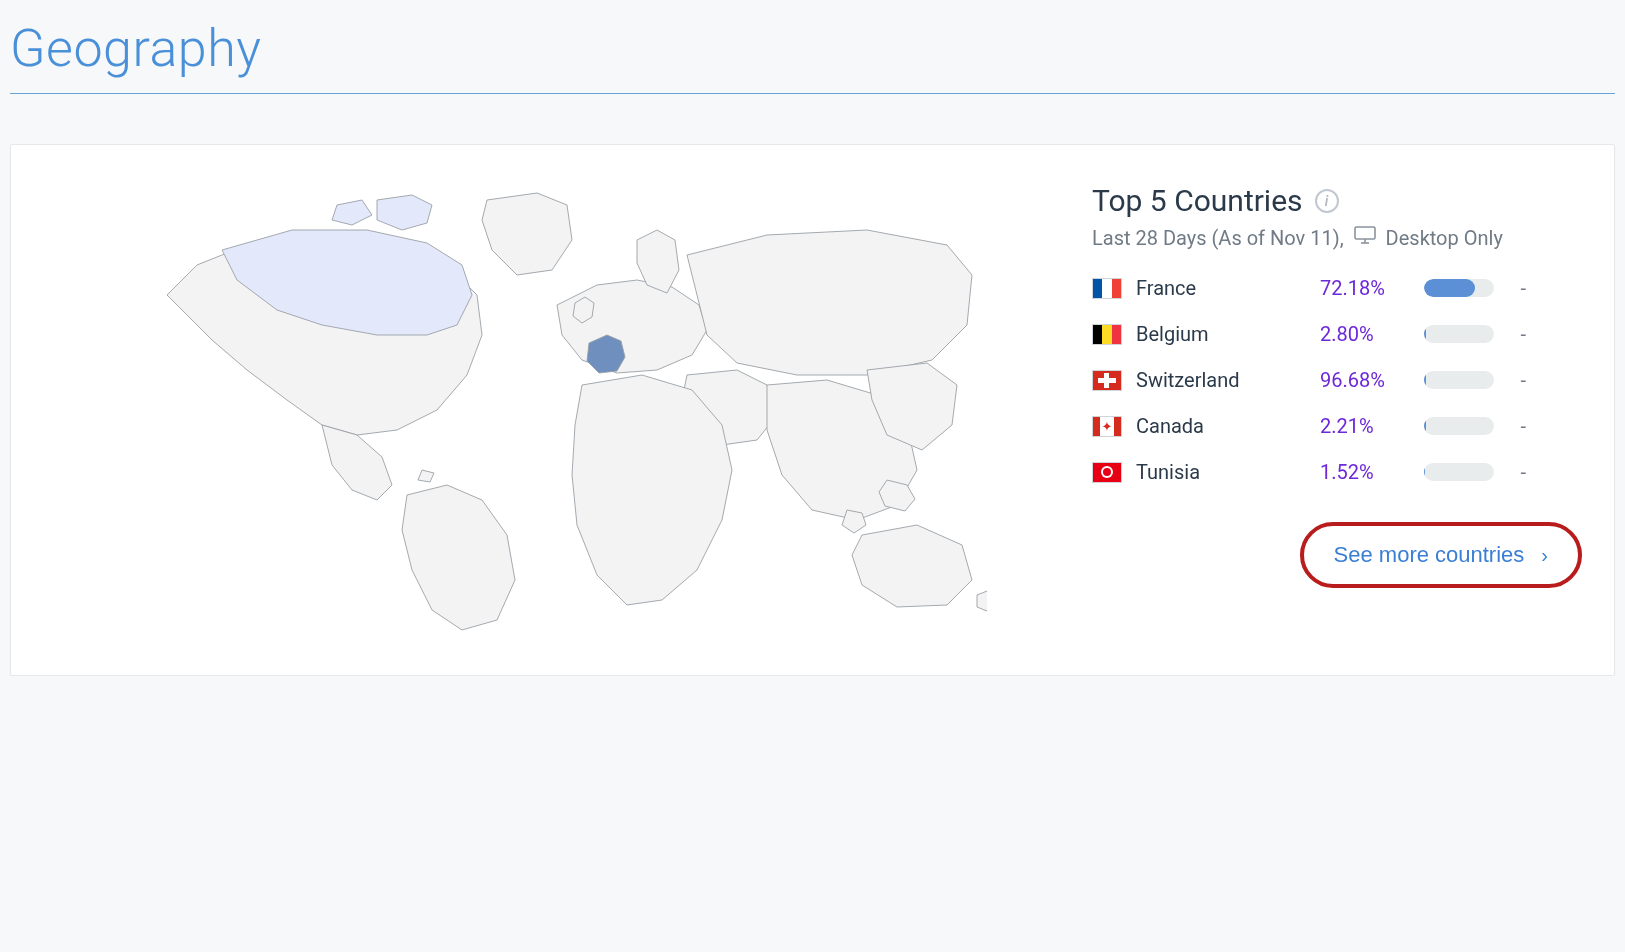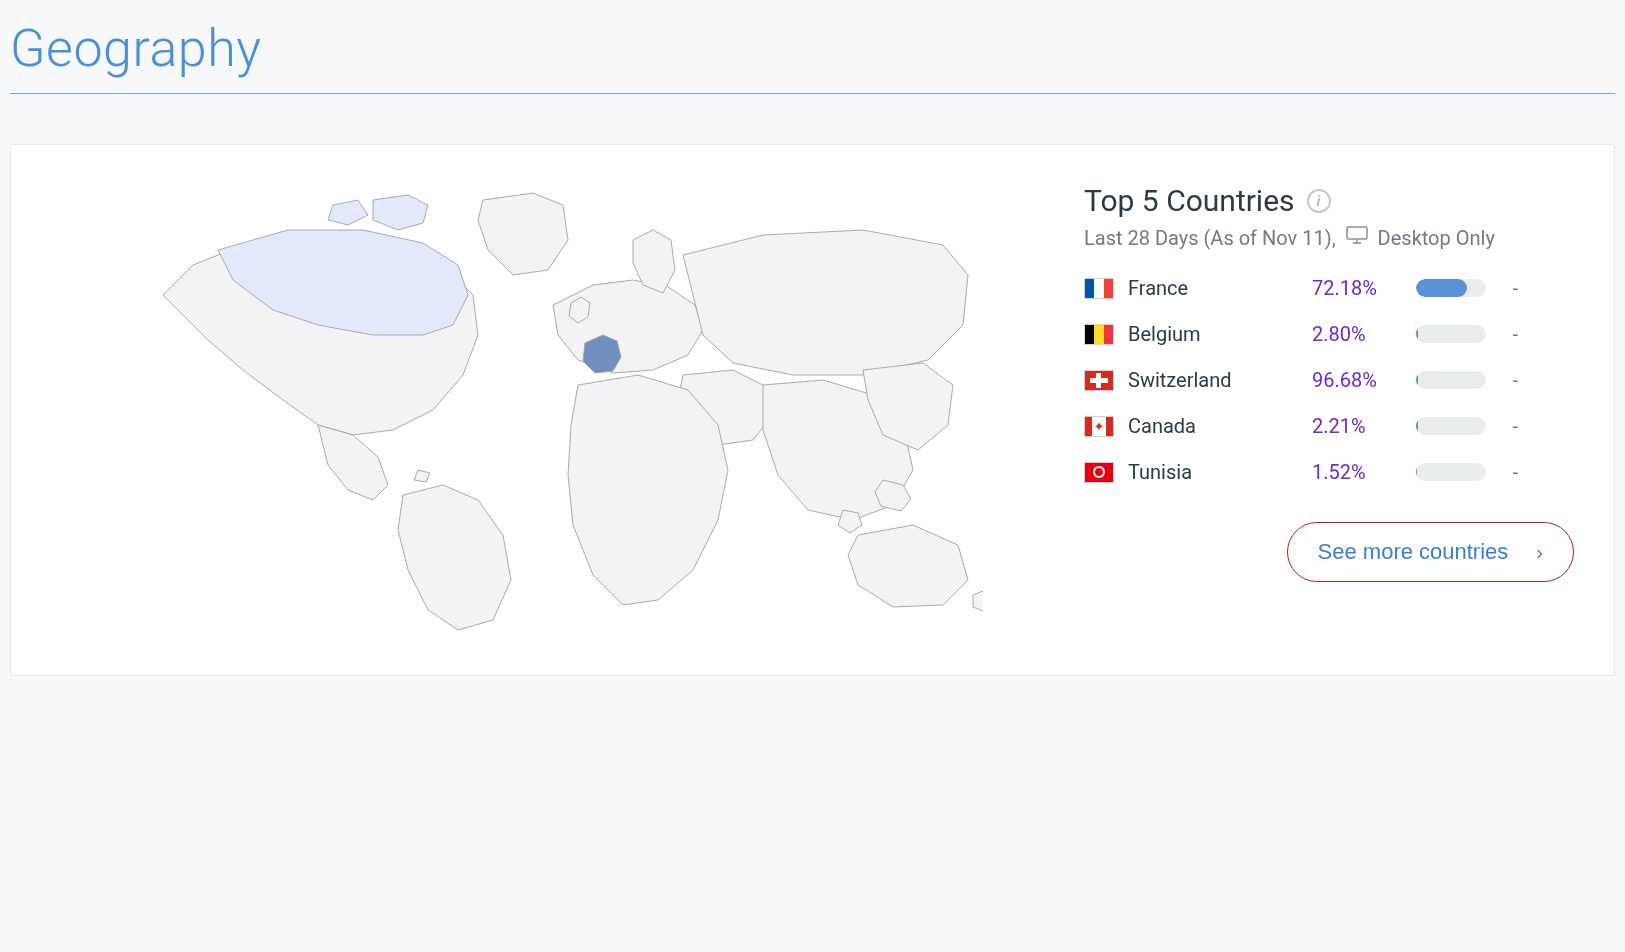--- a/index.html
+++ b/index.html
@@ -18,21 +18,21 @@
       color: #4a90d9;
       padding: 18px 0 14px 0;
       border-bottom: 1px solid #6aa3d6;
       margin-bottom: 50px;
       letter-spacing: 0.5px;
     }
     .card {
       background: #ffffff;
       border: 1px solid #e5e7eb;
       border-radius: 2px;
-      padding: 30px 40px 40px 40px;
+      padding: 30px 32px 40px 40px;
       box-shadow: 0 1px 2px rgba(0,0,0,0.03);
       display: flex;
       gap: 30px;
     }
     .map-area {
       flex: 1 1 auto;
       display: flex;
       align-items: center;
       justify-content: center;
     }
@@ -132,29 +132,29 @@
       background: #5b8fd6;
       border-radius: 9px;
     }
     .dash { color: #707b86; text-align: right; }
     .see-more-wrap {
       margin-top: 38px;
       display: flex;
       justify-content: flex-end;
     }
     .see-more {
-      border: 1px solid #b91c1c;
+      border: 4px solid #b91c1c;
       background: #fff;
       border-radius: 999px;
       padding: 16px 30px;
       font-size: 22px;
       color: #3a7fd5;
       display: inline-flex;
       align-items: center;
-      gap: 28px;
+      gap: 17px;
       cursor: pointer;
     }
     .chev { font-size: 20px; color: #3a7fd5; }
   </style>
 </head>
 <body>
 
 <div class="page">
   <h1 class="section-title">Geography</h1>
 

